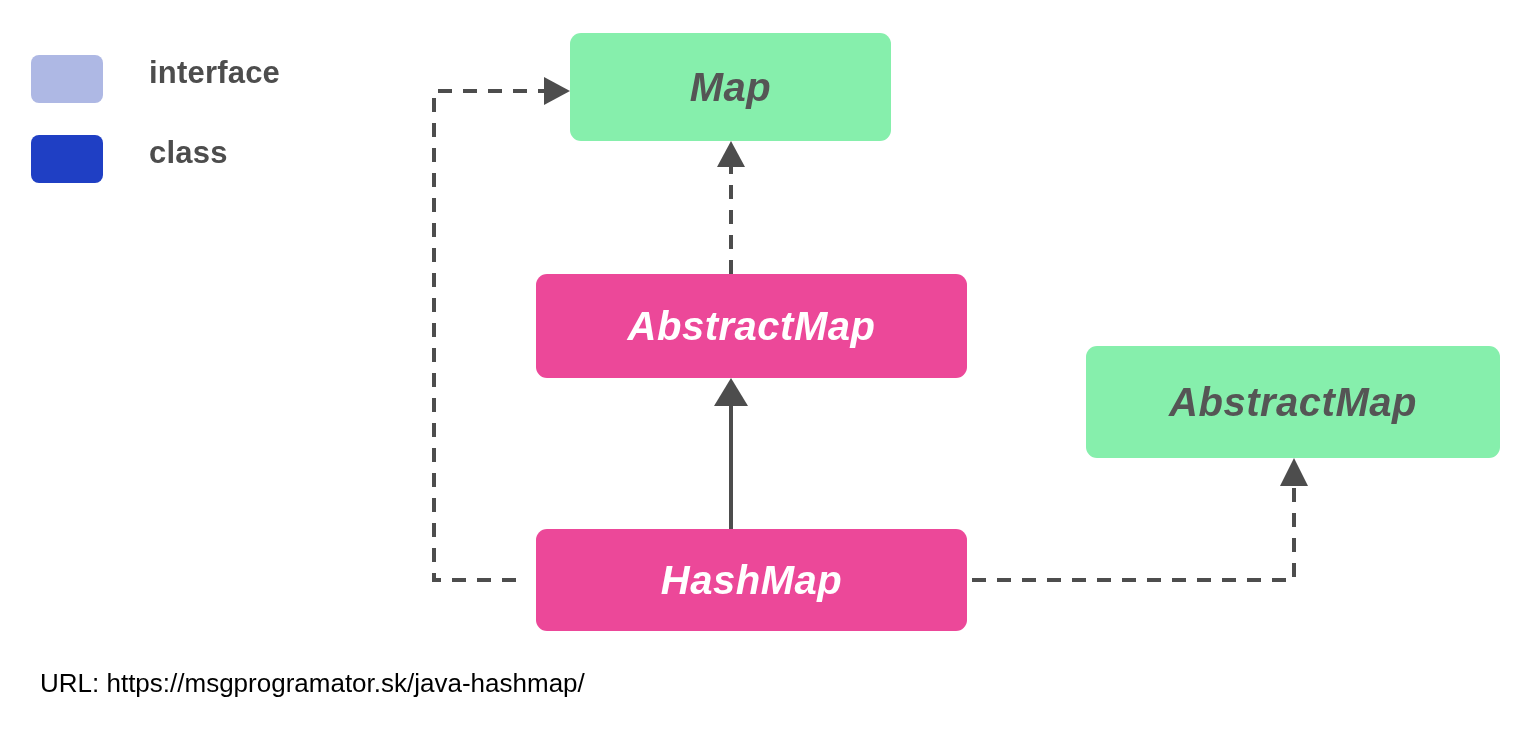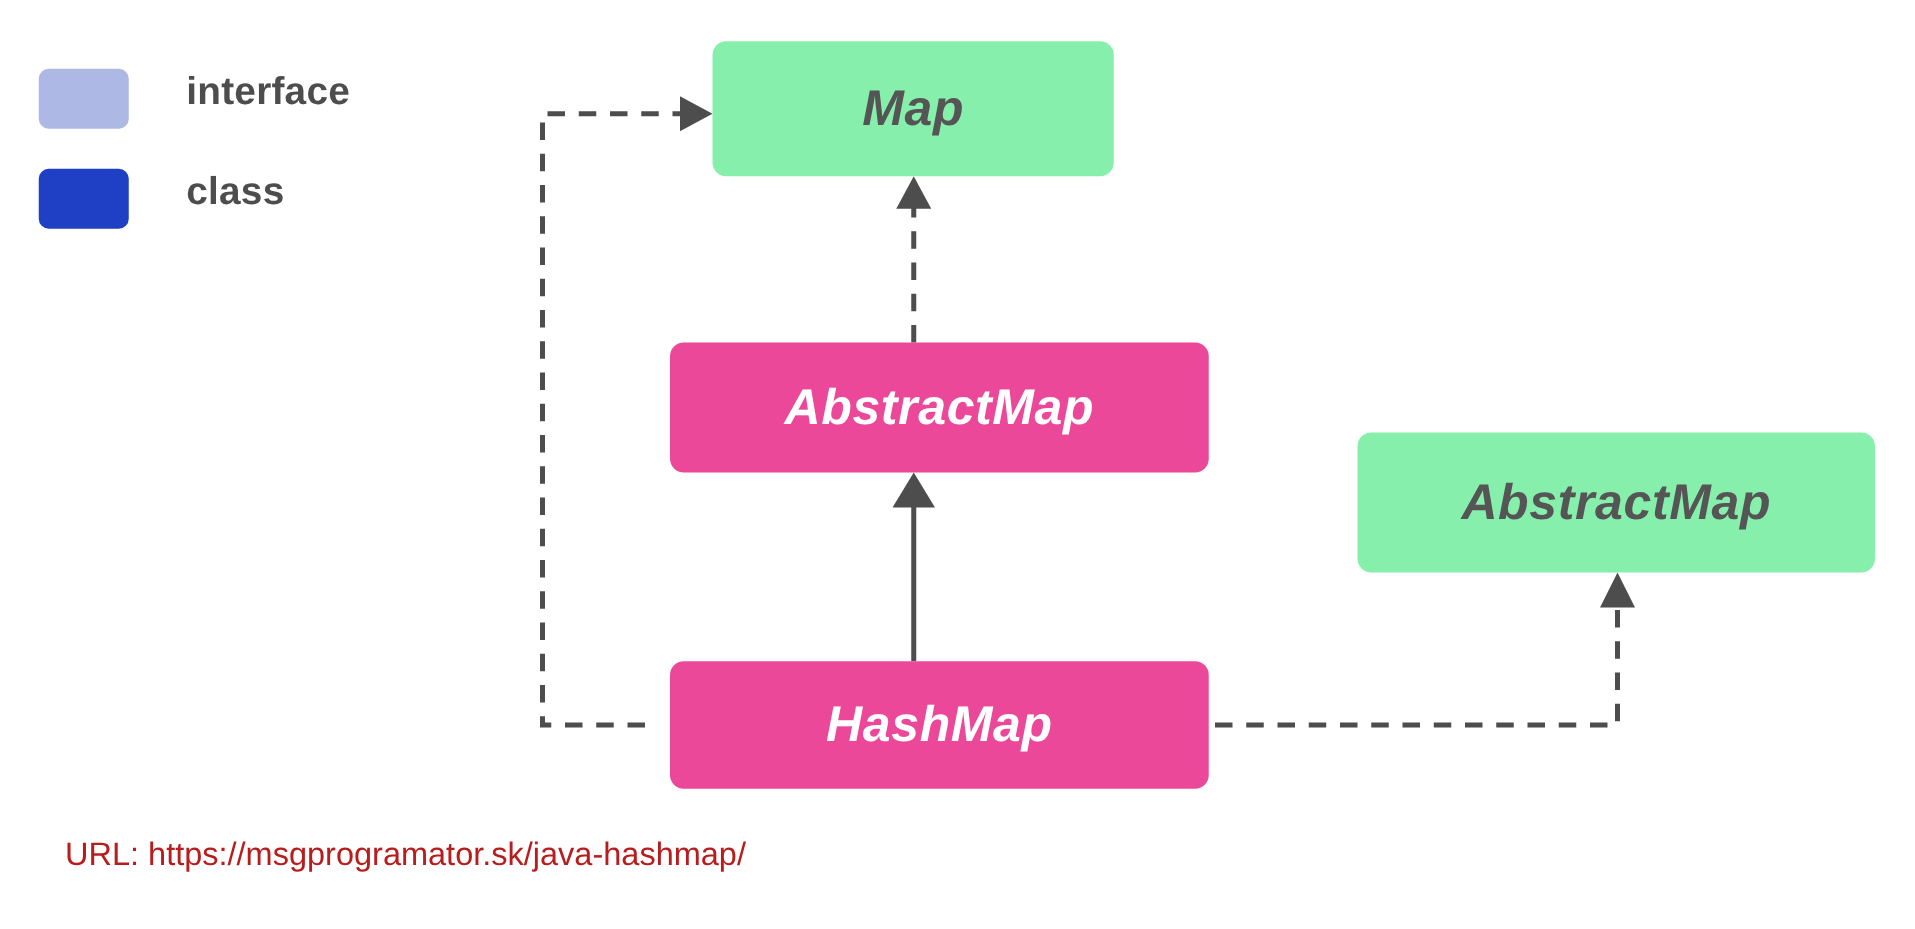--- a/index.html
+++ b/index.html
@@ -104,23 +104,22 @@
     white-space: nowrap;
   }
   #label-implements { left: 765px; top: 183px; }
 
   
   #footer-url {
     position: absolute;
     left: 40px;
     top: 668px;
     font-size: 26px;
-    color: #b91c1c;
+    color: #000000;
     white-space: nowrap;
-    margin-left: 12px;
   }
 </style>
 </head>
 <body>
 
 <div id="canvas">
 
   <div class="legend">
     <div class="legend-row">
       <div class="legend-swatch interface"></div>

